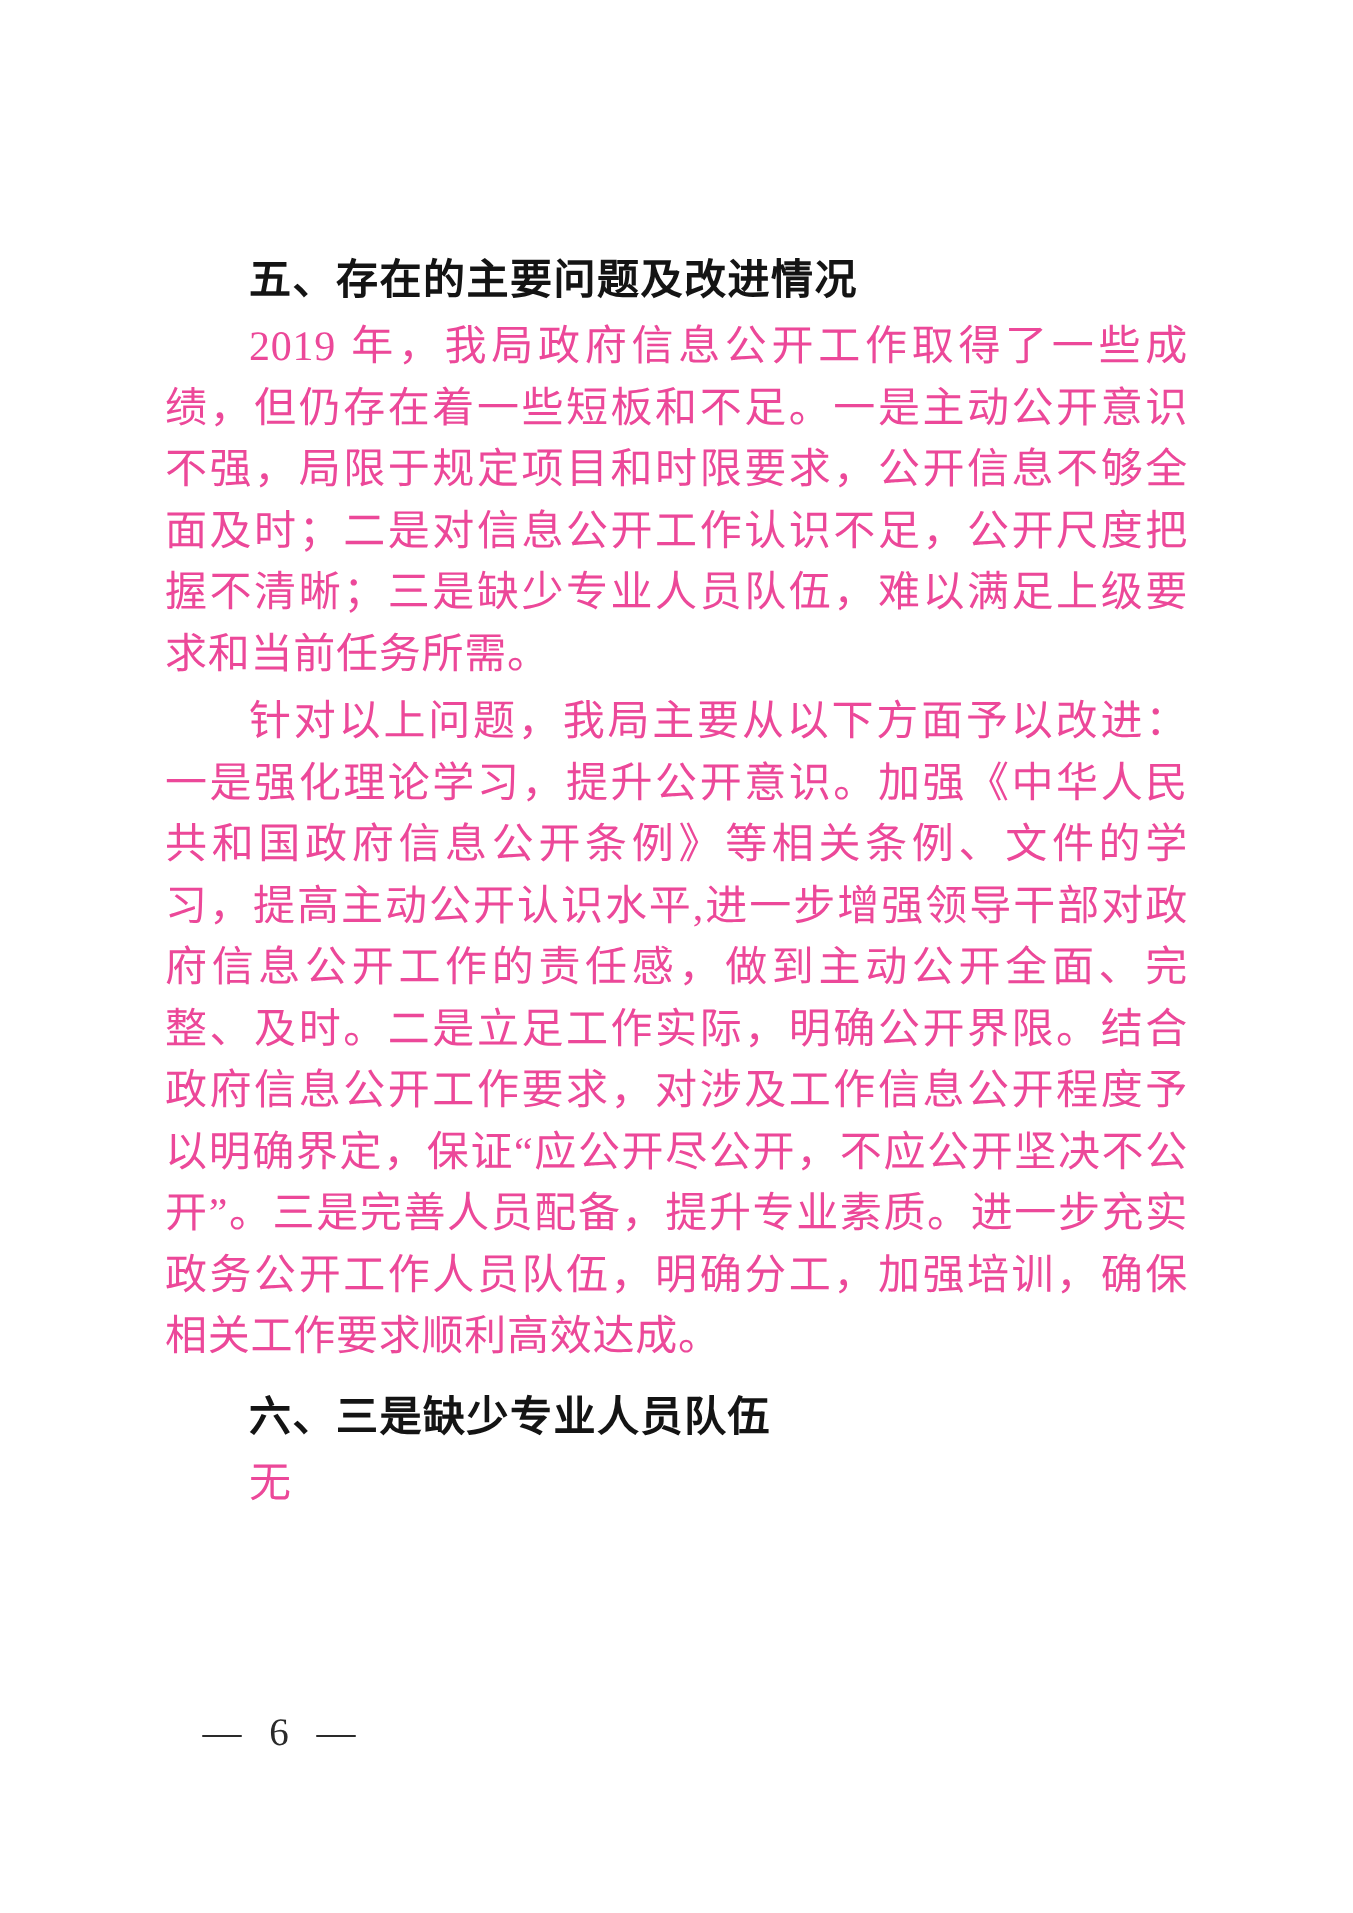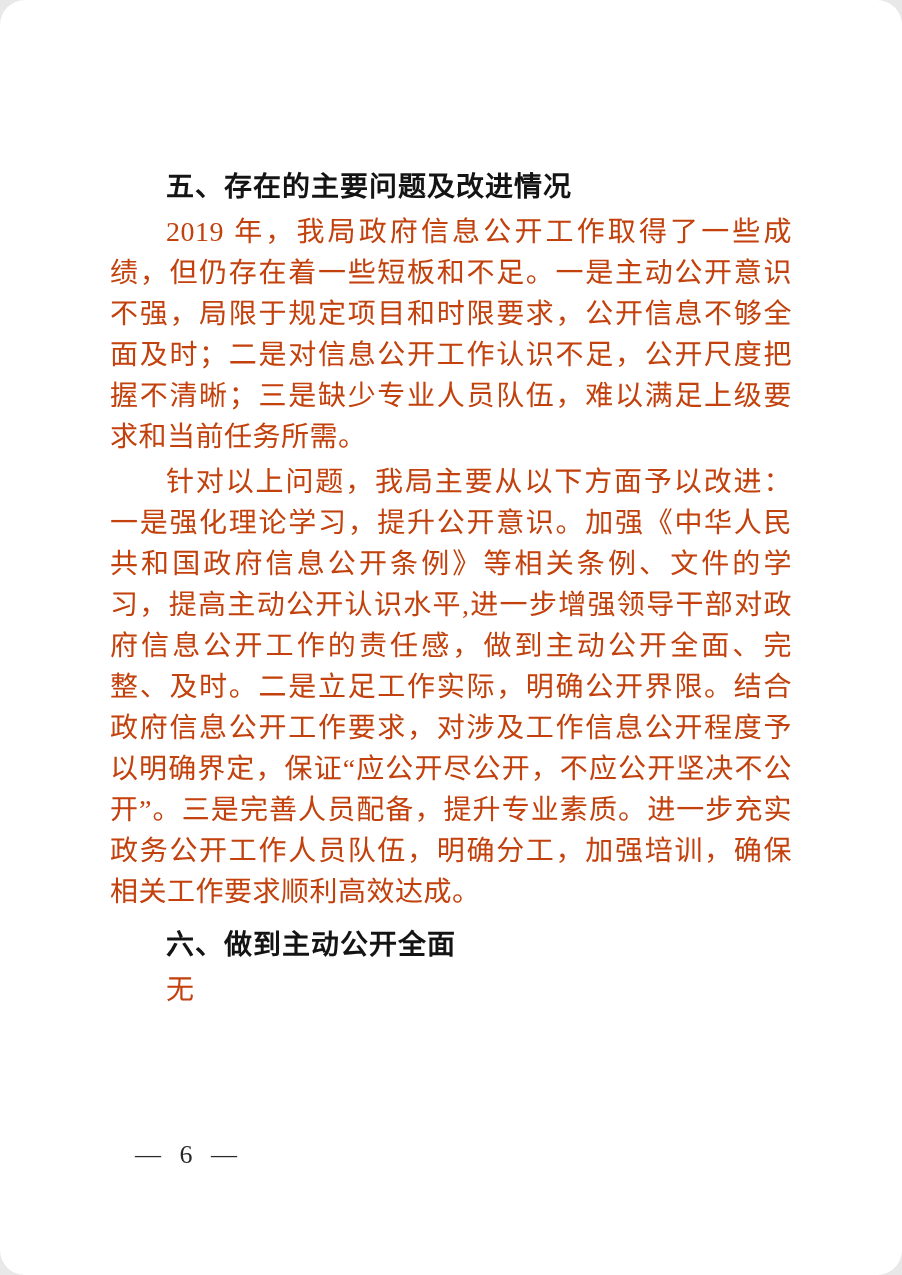--- a/index.html
+++ b/index.html
@@ -9,21 +9,20 @@
   }
   .page {
     position: relative;
     width: 902px;
     height: 1275px;
     margin: 0 auto;
     background: #ffffff;
     color: #1b1b1b;
     overflow: hidden;
     font-family: "Liberation Serif", "DejaVu Serif", serif;
-    border-radius: 25px;
   }
   .content {
     position: absolute;
     top: 166px;
     left: 110px;
     width: 682px;
   }
   .section-heading {
     margin: 0;
     padding: 0;
@@ -40,21 +39,21 @@
   }
   .body-para {
     margin: 4px 0 0 0;
     padding: 0;
     font-size: 28px;
     line-height: 41px;
     text-indent: 2em;
     text-align: justify;
     text-align-last: left;
     letter-spacing: 0.5px;
-    color: #c2410c;
+    color: #ec4899;
   }
   .body-para.spaced {
   }
   .page-number {
     position: absolute;
     left: 135px;
     top: 1140px;
     font-size: 26px;
     letter-spacing: 6px;
     color: #2a2a2a;
@@ -66,20 +65,20 @@
 
 <div class="page">
   <div class="content">
 
     <h2 class="section-heading">五、存在的主要问题及改进情况</h2>
 
     <p class="body-para">2019 年，我局政府信息公开工作取得了一些成绩，但仍存在着一些短板和不足。一是主动公开意识不强，局限于规定项目和时限要求，公开信息不够全面及时；二是对信息公开工作认识不足，公开尺度把握不清晰；三是缺少专业人员队伍，难以满足上级要求和当前任务所需。</p>
 
     <p class="body-para spaced">针对以上问题，我局主要从以下方面予以改进：一是强化理论学习，提升公开意识。加强《中华人民共和国政府信息公开条例》等相关条例、文件的学习，提高主动公开认识水平,进一步增强领导干部对政府信息公开工作的责任感，做到主动公开全面、完整、及时。二是立足工作实际，明确公开界限。结合政府信息公开工作要求，对涉及工作信息公开程度予以明确界定，保证“应公开尽公开，不应公开坚决不公开”。三是完善人员配备，提升专业素质。进一步充实政务公开工作人员队伍，明确分工，加强培训，确保相关工作要求顺利高效达成。</p>
 
-    <h2 class="section-heading second">六、做到主动公开全面</h2>
+    <h2 class="section-heading second">六、三是缺少专业人员队伍</h2>
 
     <p class="body-para">无</p>
 
   </div>
 
   <div class="page-number">— 6 —</div>
 </div>
 
 </body></html>

